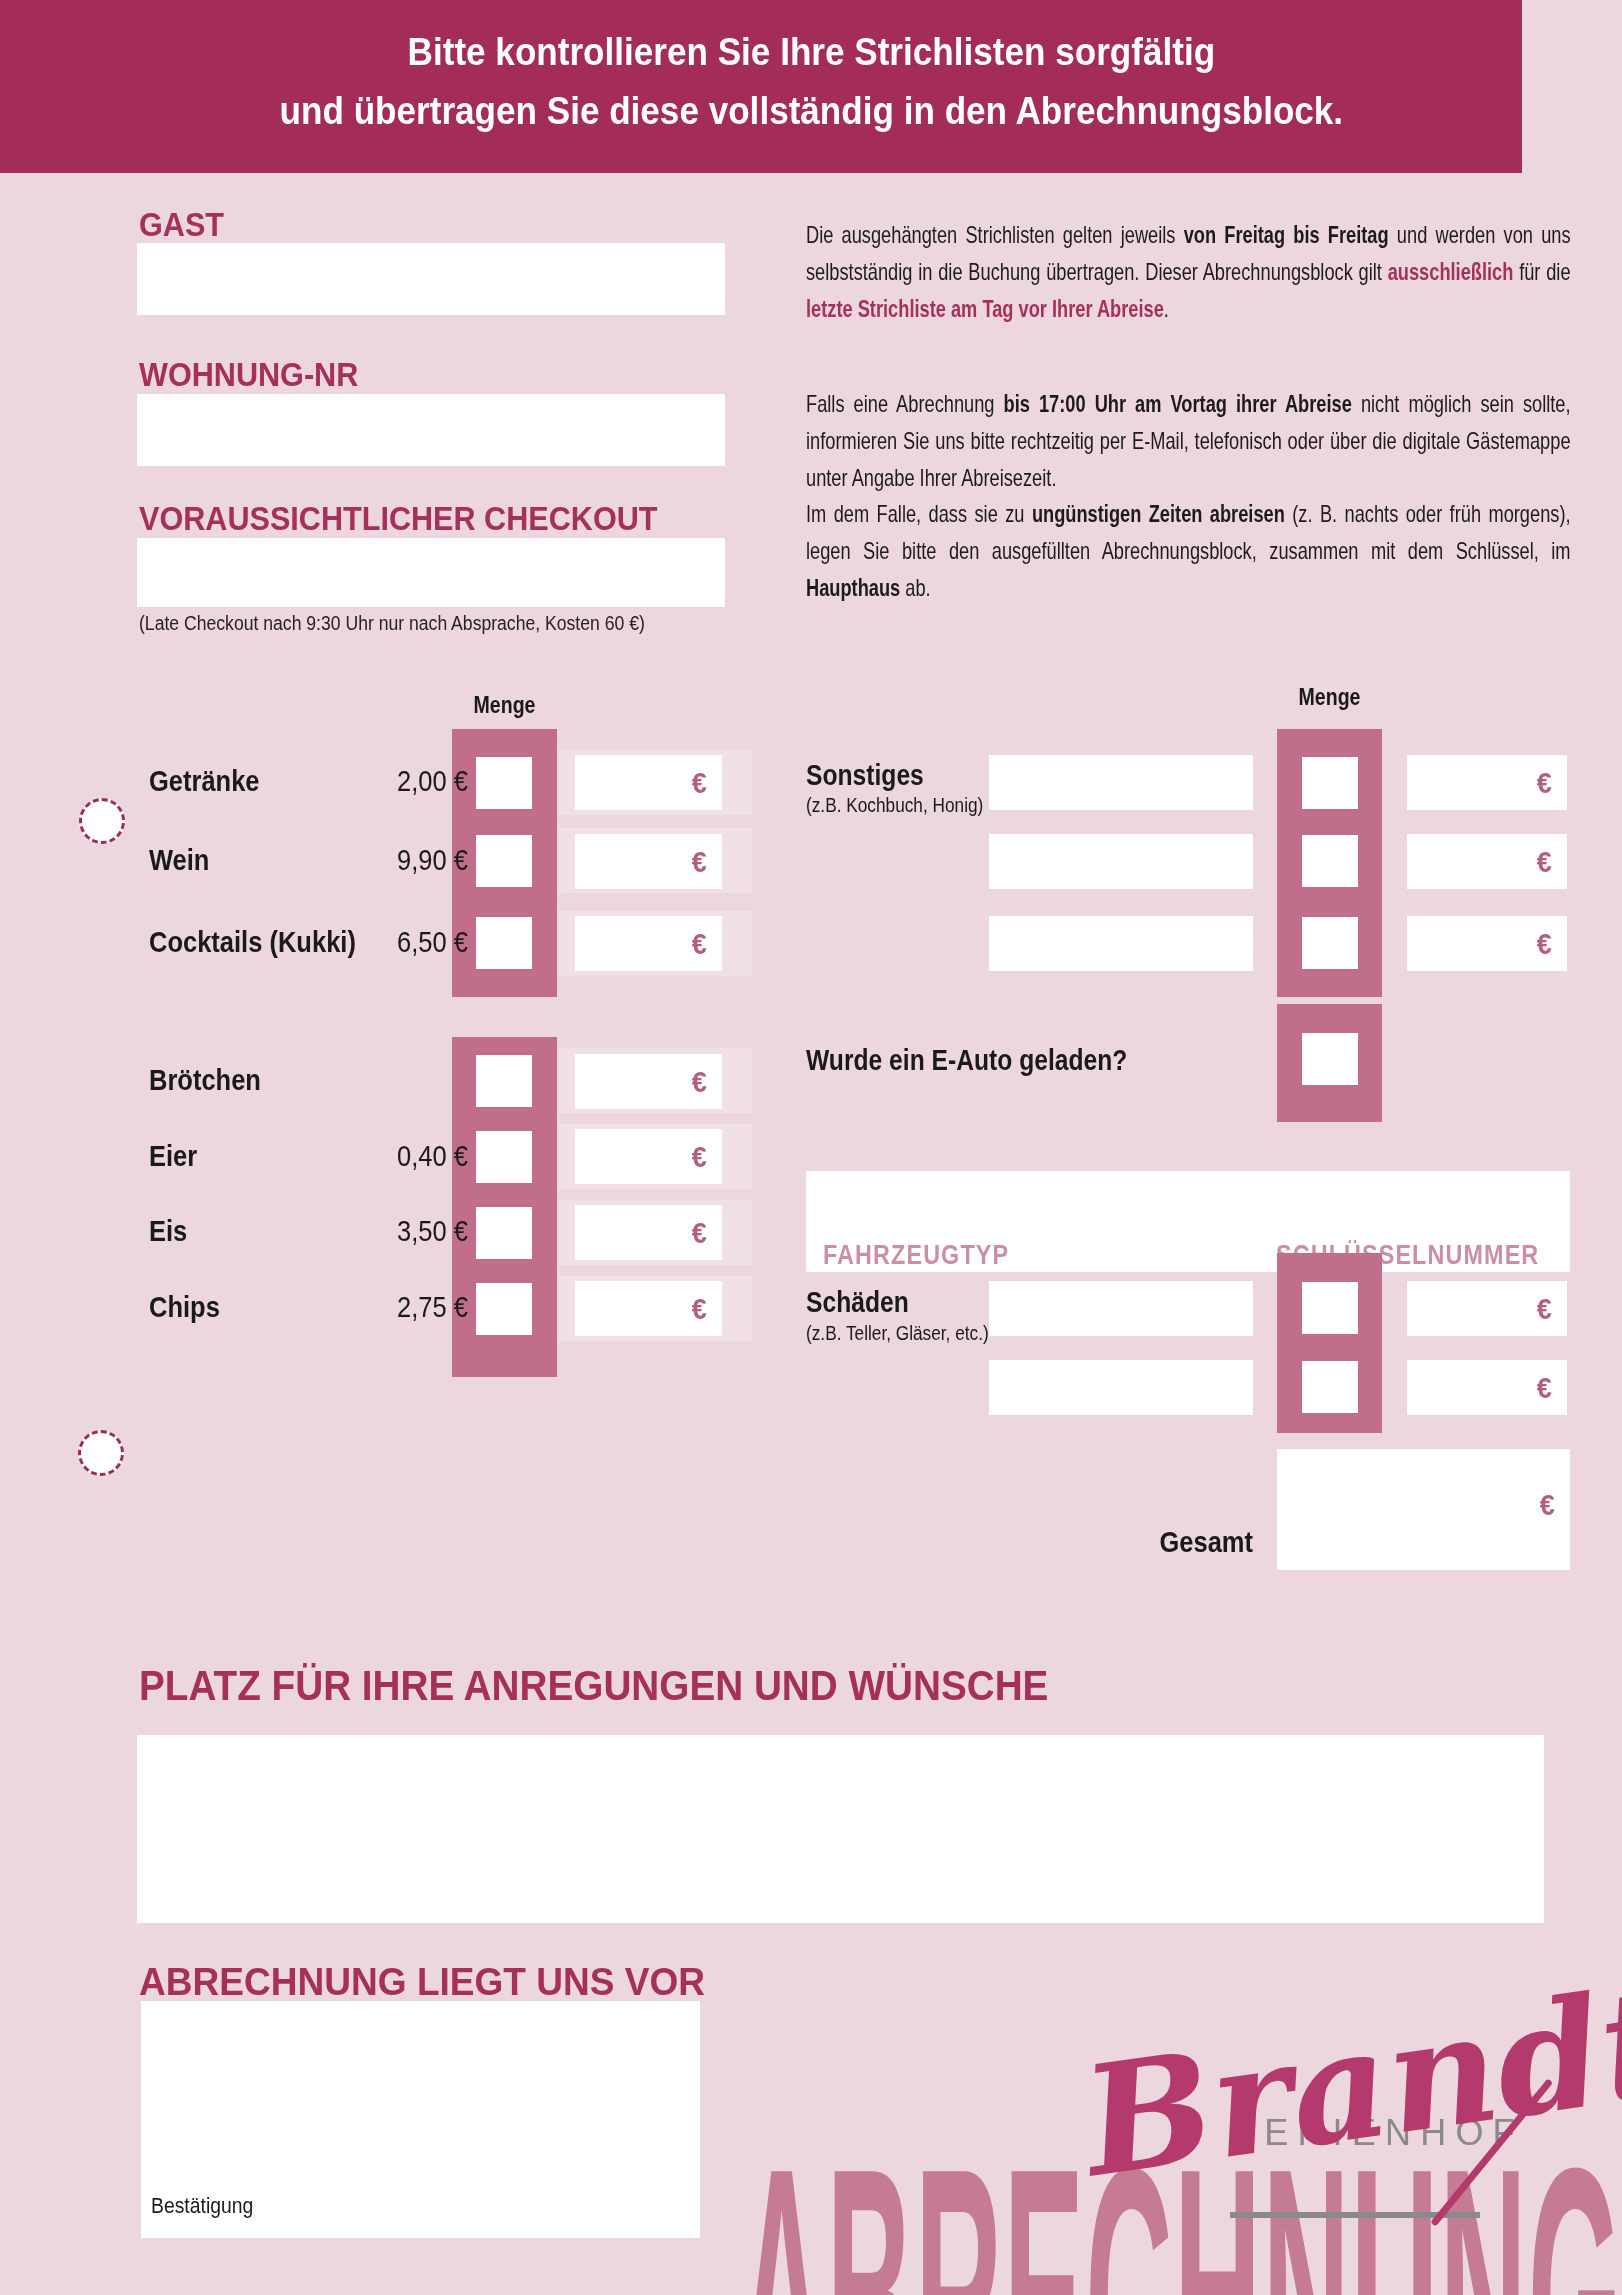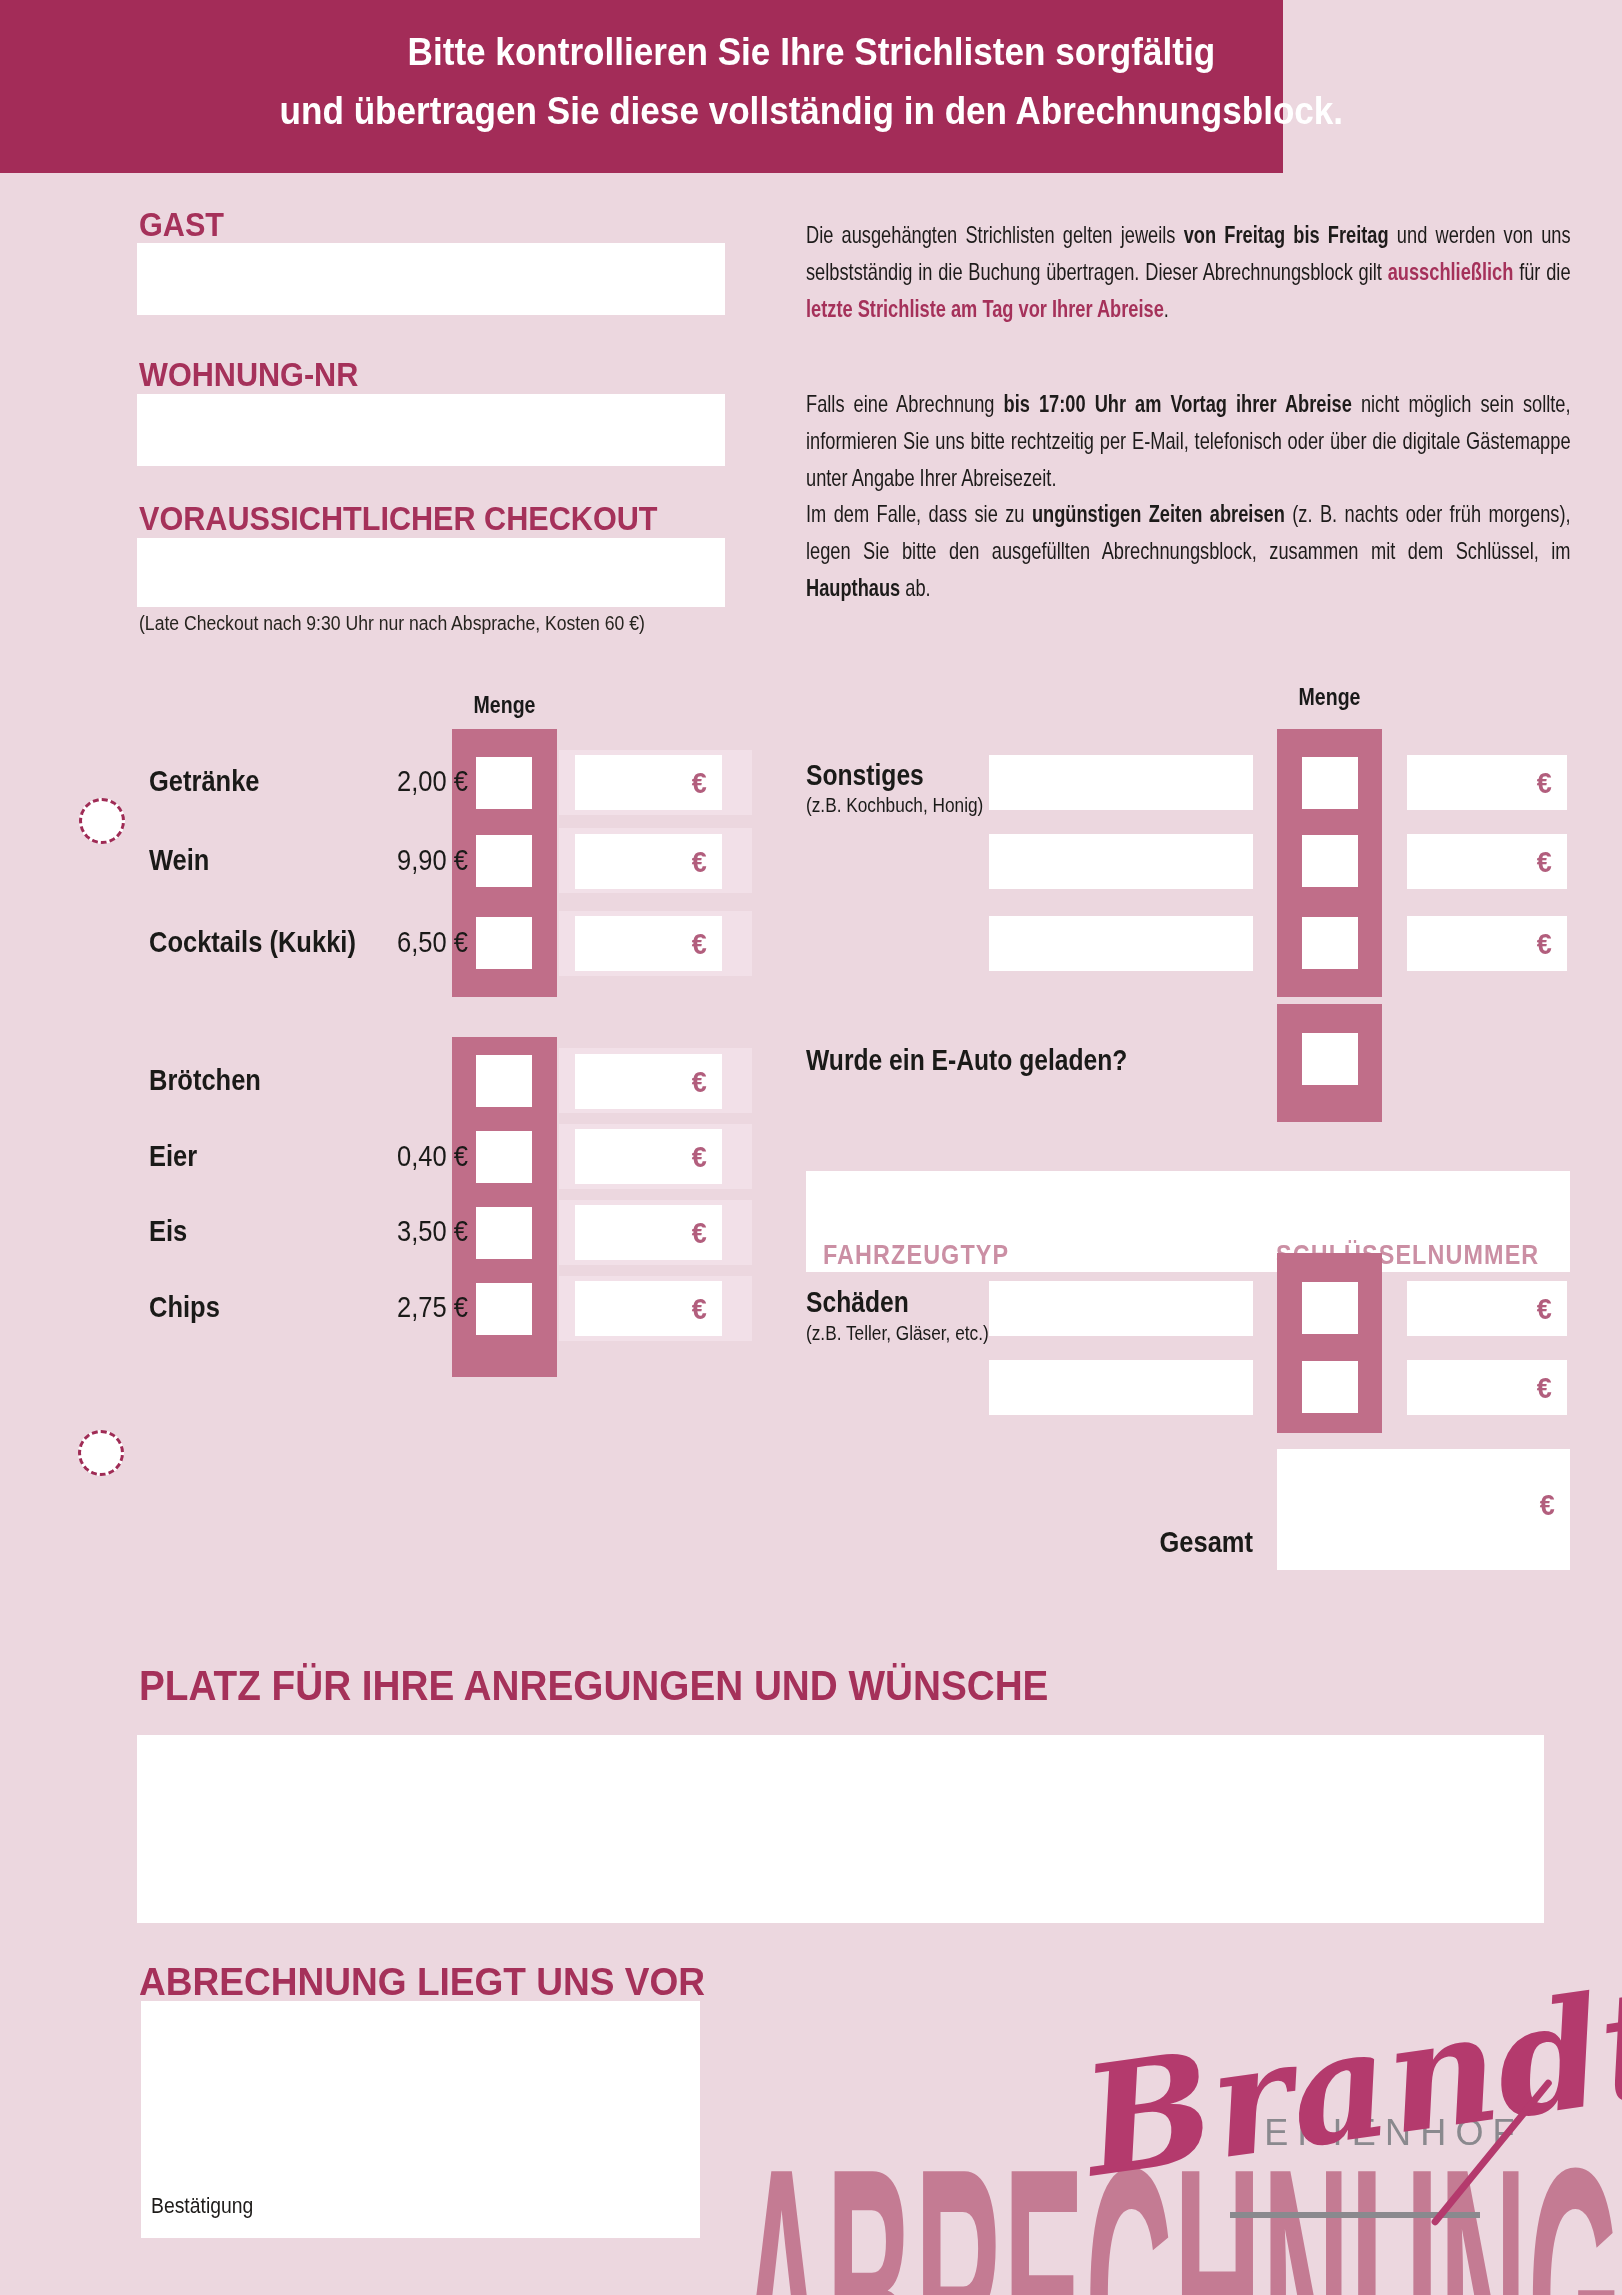--- a/index.html
+++ b/index.html
@@ -3,21 +3,21 @@
 <meta charset="utf-8">
 <style>
   html,body{margin:0;padding:0;}
   body{width:1623px;height:2295px;font-family:"Liberation Sans",sans-serif;}
   .page{position:relative;width:1623px;height:2295px;background:#ECD7DF;overflow:hidden;}
   .abs{position:absolute;}
   .box{position:absolute;background:#ffffff;}
   .band{position:absolute;background:#F2E0E8;}
   .bar{position:absolute;background:#C06E89;}
   .sq{position:absolute;background:#ffffff;}
-  .banner{position:absolute;left:0;top:0;width:1283px;height:173px;background:#A32C58;}
+  .banner{position:absolute;left:0;top:0;width:1522px;height:173px;background:#A32C58;}
   .banner-inner{position:absolute;left:0;top:22px;width:1803px;transform:scaleX(.9);transform-origin:0 0;text-align:center;color:#ffffff;font-weight:bold;font-size:39px;line-height:59px;}
   .h{position:absolute;color:#A5315A;font-weight:bold;font-size:34px;line-height:1.05;transform:scaleX(.9);transform-origin:0 0;white-space:nowrap;}
   .title-lg{font-size:43px;}
   .title-md{font-size:39px;transform:scaleX(.95);}
   .note{position:absolute;color:#26241F;font-size:20px;transform:scaleX(.88);transform-origin:0 0;white-space:nowrap;}
   .para{position:absolute;left:806px;width:1006px;transform:scaleX(.76);transform-origin:0 0;font-size:24px;line-height:37px;text-align:justify;color:#1D1B1A;}
   .b{font-weight:bold;}
   .pk{font-weight:bold;color:#A5315A;}
   .menge{position:absolute;width:105px;text-align:center;font-weight:bold;font-size:23px;color:#191919;transform:scaleX(.85);}
   .itemlabel{position:absolute;font-weight:bold;color:#1A1A18;font-size:30px;transform:scaleX(.85);transform-origin:0 0;white-space:nowrap;}

